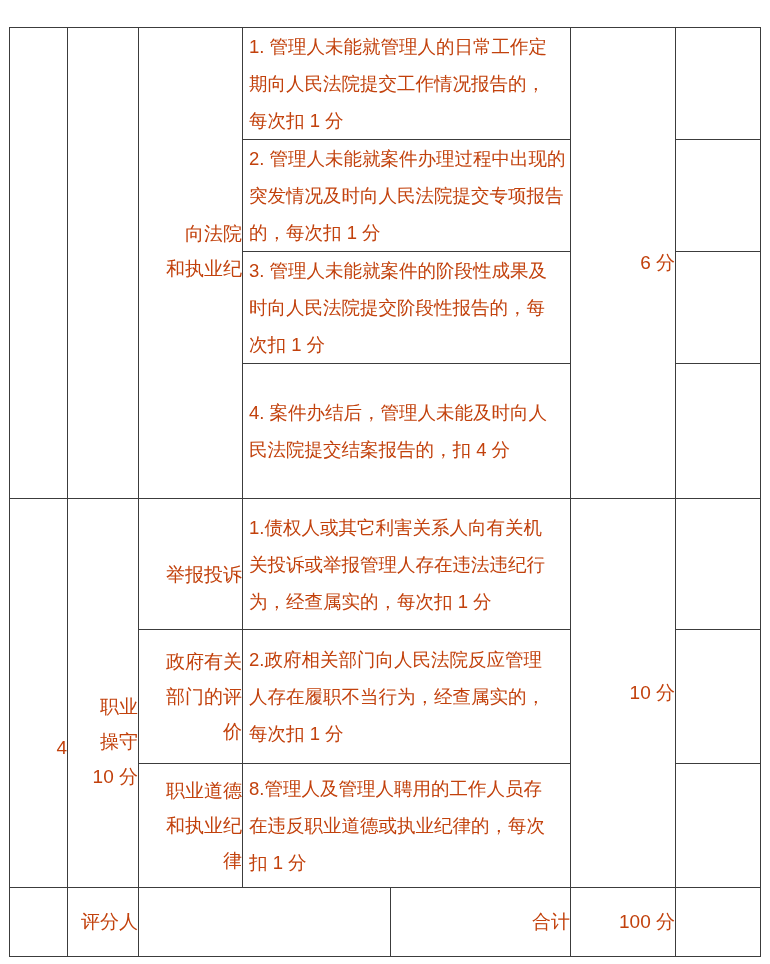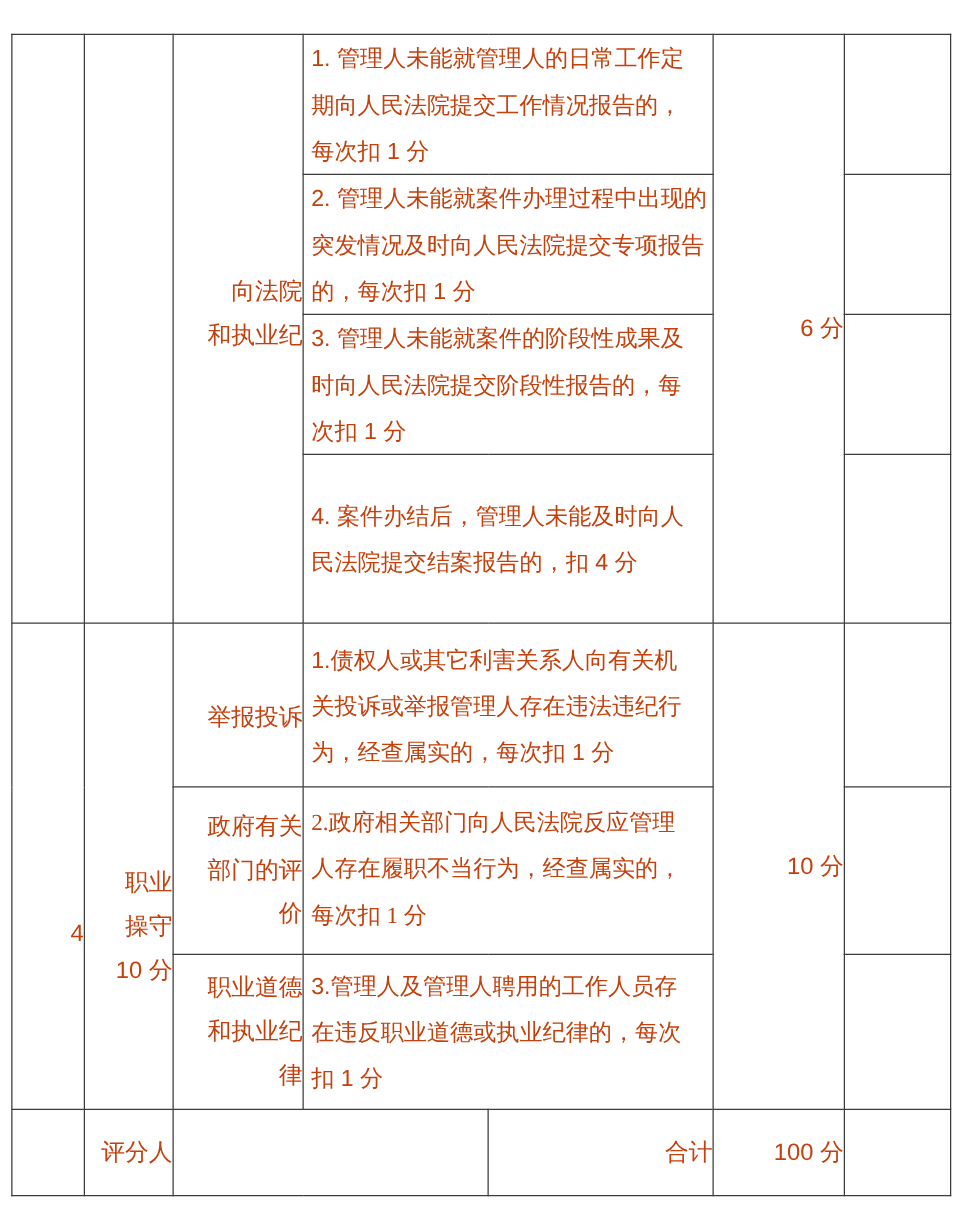--- a/index.html
+++ b/index.html
@@ -30,21 +30,21 @@
     font-size: 19px;
     padding: 0;
     overflow: hidden;
   }
   
   tr.r1 { height: 108px; }
   tr.r2 { height: 108px; }
   tr.r3 { height: 112px; }
   tr.r4 { height: 135px; }
   tr.r5 { height: 131px; }
-  tr.r6 { height: 134px; font-family: Liberation Serif, serif; }
+  tr.r6 { height: 134px; }
   tr.r7 { height: 124px; }
   tr.r8 { height: 69px; }
 
   .ctr { text-align: right; }
 
   
   td.desc {
     text-align: left;
     padding: 0 2px 0 6px;
     font-size: 18.5px;
@@ -154,21 +154,21 @@
           </td>
       <td class="c blank"></td>
     </tr>
     <tr class="r7">
       <td class="c ctr sub">
             <div>职业道德</div>
             <div>和执业纪</div>
             <div>律</div>
           </td>
       <td class="c desc" colspan="2">
-            <div>3.管理人及管理人聘用的工作人员存</div>
+            <div>8.管理人及管理人聘用的工作人员存</div>
             <div>在违反职业道德或执业纪律的，每次</div>
             <div>扣 1 分</div>
           </td>
       <td class="c blank"></td>
     </tr>
 
     <tr class="r8">
       <td class="c blank"></td>
       <td class="c ctr">评分人</td>
       <td class="c blank" colspan="2"></td>

